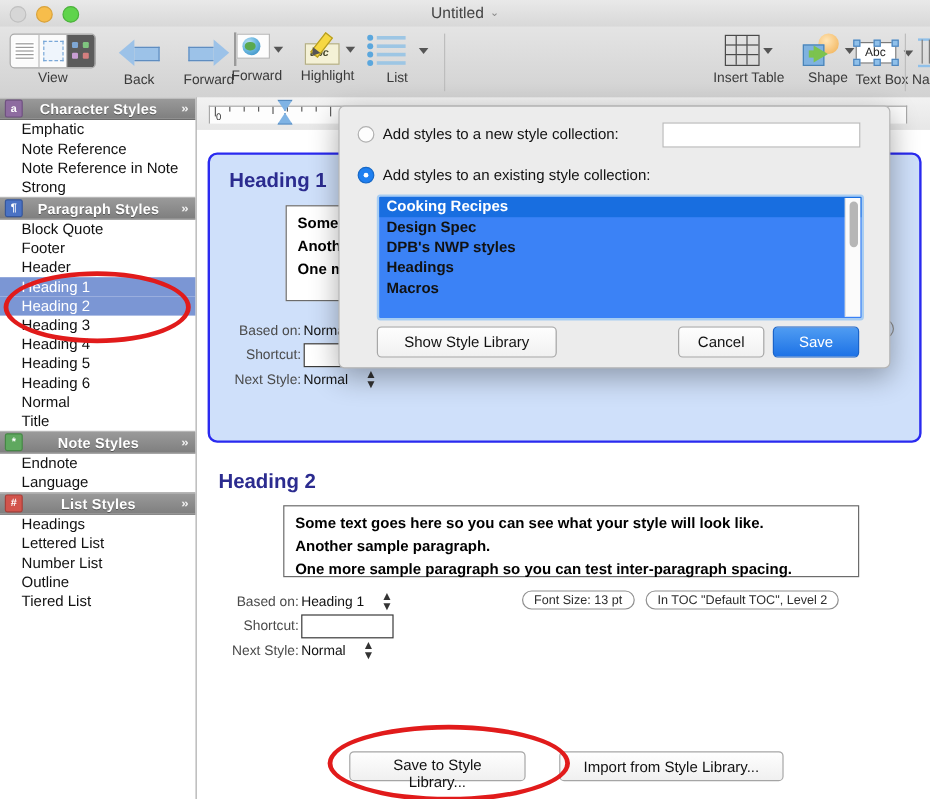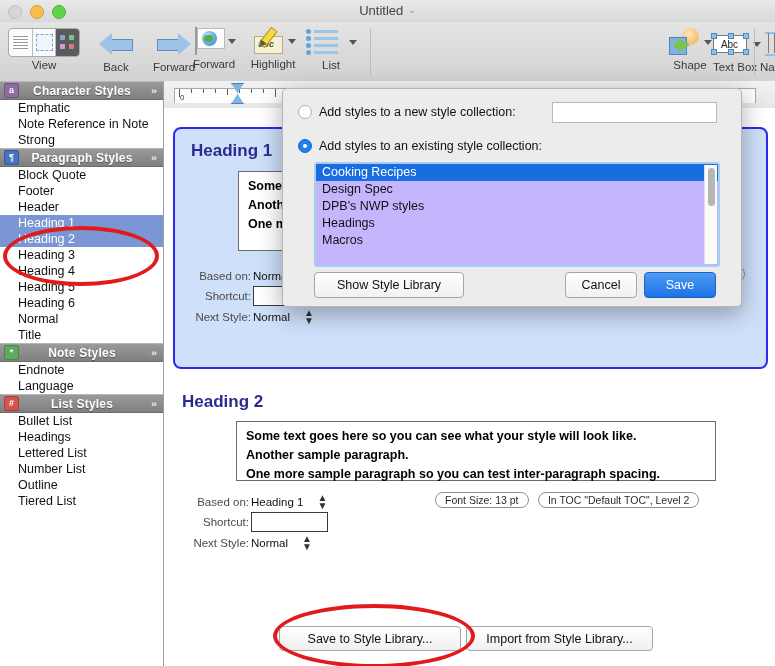--- a/index.html
+++ b/index.html
@@ -189,21 +189,21 @@
     width:14px;height:14px;border-radius:50%;border:1px solid #b0b0b0;background:#fdfdfd;
     box-sizing:border-box;flex:none;
   }
   .radio.on{background:#1e7ff0;border-color:#1668c7;position:relative;}
   .radio.on:after{content:"";position:absolute;left:4px;top:4px;width:4px;height:4px;border-radius:50%;background:#fff;}
   .radio-lab{margin-left:7px;font-size:12.5px;color:#111;}
   .newfield{
     width:165px;height:21px;background:#fff;border:1px solid #b9b9b9;box-sizing:border-box;
   }
   .listbox{
-    position:absolute;background:#c4b5fd;border:2px solid #a8cdf2;border-radius:3px;overflow:hidden;
+    position:absolute;background:#3b82f6;border:2px solid #a8cdf2;border-radius:3px;overflow:hidden;font-weight:bold;
   }
   .lb-item{height:17px;line-height:17px;padding-left:6px;font-size:12.5px;color:#111;white-space:nowrap;}
   .lb-item.sel{background:#186ee0;color:#fff;}
   .lb-scroll{position:absolute;right:1px;top:1px;bottom:1px;width:12px;background:#fbfbfb;border-left:1px solid #e2e2e2;}
   .lb-thumb{position:absolute;left:2.5px;top:3px;width:7px;height:38px;border-radius:4px;background:#b6b6b6;}
   .dbtn{
     background:linear-gradient(#fefefe,#f1f1f1);border:1px solid #a7a7a7;border-radius:4px;
     font-size:12.5px;color:#111;display:flex;align-items:center;justify-content:center;text-align:right;
   }
   .dbtn.primary{
@@ -326,20 +326,37 @@
               <i></i>
             </div>
           </span>
           <span class="caret"></span>
       </div>
       <div class="tb-label">List</div>
     </div>
 
     <div class="tb-div" style="left:370px;"></div>
 
+    <div class="tb-item" style="left:586px;top:4px;width:76px;">
+      <div class="tb-ico">
+        <span class="tbl">
+            <span></span>
+            <span></span>
+            <span></span>
+            <span></span>
+            <span></span>
+            <span></span>
+            <span></span>
+            <span></span>
+            <span></span>
+          </span>
+          <span class="caret"></span>
+      </div>
+      <div class="tb-label">Insert Table</div>
+    </div>
 
     <div class="tb-item" style="left:664px;top:4px;width:52px;">
       <div class="tb-ico">
         <span class="shp">
             <span class="circ"></span>
             <span class="sq"></span>
             <span class="arb"></span>
             <span class="ar"></span>
           </span>
           <span class="caret"></span>
@@ -379,20 +396,21 @@
 
   <div class="sidebar">
 
     <div class="sec-head">
       <span class="sec-ico" style="background:#8e6ca0;border:1px solid #6f5180;">a</span>
       <span class="sec-title">Character Styles</span>
       <span class="sec-chev">»</span>
     </div>
     <div>
       <div class="st-item">Emphatic</div>
+      <div class="st-item">Note Reference</div>
       <div class="st-item">Note Reference in Note</div>
       <div class="st-item">Strong</div>
     </div>
 
     <div class="sec-head">
       <span class="sec-ico" style="background:#4a72c4;border:1px solid #35569b;">¶</span>
       <span class="sec-title">Paragraph Styles</span>
       <span class="sec-chev">»</span>
     </div>
     <div>
@@ -418,21 +436,20 @@
       <div class="st-item">Endnote</div>
       <div class="st-item">Language</div>
     </div>
 
     <div class="sec-head">
       <span class="sec-ico" style="background:#d2544c;border:1px solid #a93f39;">#</span>
       <span class="sec-title">List Styles</span>
       <span class="sec-chev">»</span>
     </div>
     <div>
-      <div class="st-item">Bullet List</div>
       <div class="st-item">Headings</div>
       <div class="st-item">Lettered List</div>
       <div class="st-item">Number List</div>
       <div class="st-item">Outline</div>
       <div class="st-item">Tiered List</div>
     </div>
   </div>
 
   <div class="rulerbar">
     <div class="ruler">
@@ -513,21 +530,21 @@
           <span class="fval">Normal</span>
           <span class="stepper">▲<br>▼</span>
         </div>
       </div>
       <div style="position:absolute;left:262px;top:108px;">
         <span class="badge">Font Size: 13 pt</span>
         <span class="badge" style="margin-left:6px;">In TOC "Default TOC", Level 2</span>
       </div>
     </div>
 
-    <button class="btn" style="position:absolute;left:115px;top:518px;width:182px;height:25px;">Save to Style Library...</button>
+    <button class="btn" style="position:absolute;left:127px;top:518px;width:147px;height:25px;">Save to Style Library...</button>
     <button class="btn" style="position:absolute;left:302px;top:518px;width:187px;height:25px;">Import from Style Library...</button>
   </div>
 
   <div class="dialog">
 
     <div class="radio-row" style="position:absolute;left:15px;top:16px;">
       <span class="radio"></span>
       <span class="radio-lab">Add styles to a new style collection:</span>
     </div>
     <input class="newfield" style="position: absolute; left: 269px; top: 13px;" value="">

